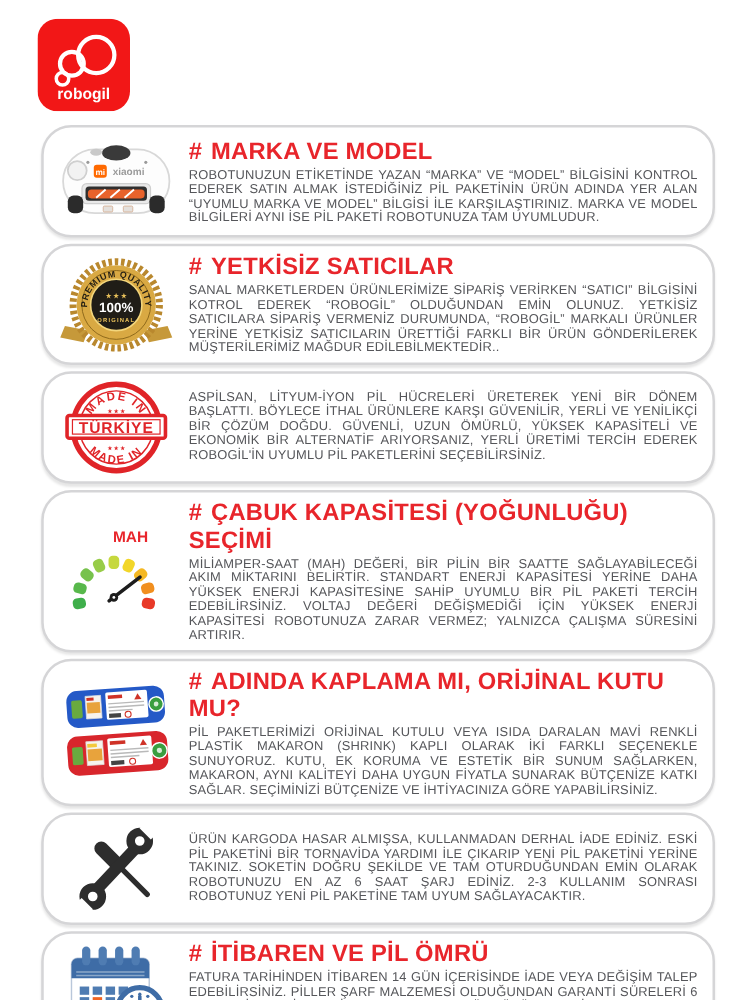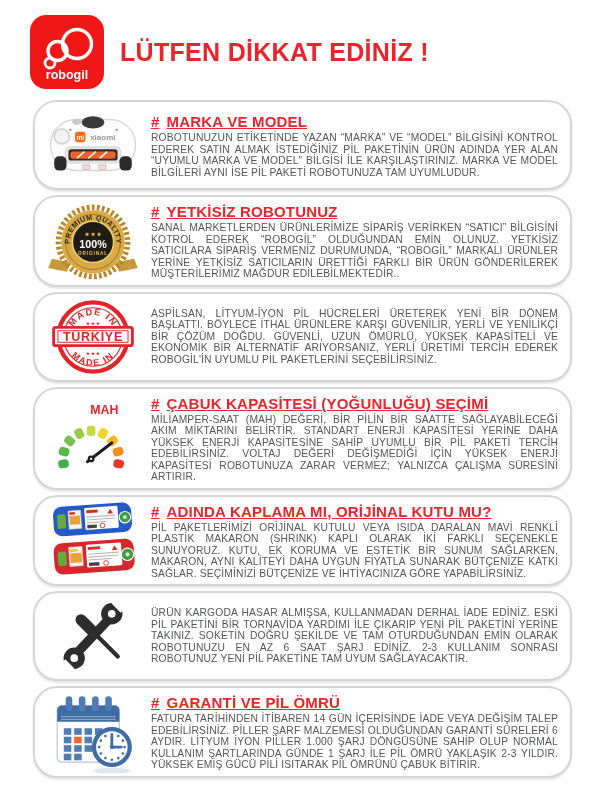--- a/index.html
+++ b/index.html
@@ -7,38 +7,37 @@
   .header{display:flex;align-items:center;padding:15px 0 8px 30px;}
   .logo{width:74px;height:74px;flex:0 0 74px;}
   .title{color:#E8252B;font-size:25px;font-weight:bold;margin-left:16px;letter-spacing:.3px;white-space:nowrap;}
   .cards{padding:3px 28px 0 33px;}
   .card{position:relative;background:#fff;border:2px solid #d5d5d7;border-radius:24px;
         min-height:90px;margin-bottom:5px;box-sizing:border-box;
         display:flex;align-items:center;padding:5px 12px 5px 116px;
         box-shadow:0 2px 2px rgba(0,0,0,.10);}
   .icon-box{position:absolute;left:2px;top:50%;transform:translateY(-50%);
             width:112px;display:flex;justify-content:center;align-items:center;}
-  .text h2{margin:1px 0 2px 0;font-size:15px;color:#E8252B;letter-spacing:.2px;font-weight:bold;text-decoration:underline;}
+  .text h2{margin:1px 0 2px 0;font-size:19px;color:#E8252B;letter-spacing:.2px;font-weight:bold;}
   .text .hash{margin-right:7px;}
   .text p{margin:0;font-size:10.3px;line-height:11.5px;color:#55565A;font-weight:normal;
           text-align:justify;letter-spacing:.15px;}
   svg text{font-family:"Liberation Sans",sans-serif;font-weight:bold;}
 </style>
 </head>
 <body>
 
 <div class="header">
   <svg class="logo" viewBox="0 0 74 74">
     <rect x="0" y="0" width="74" height="74" rx="16" fill="#F21717"></rect>
     <circle cx="47" cy="29" r="14.5" fill="none" stroke="#ffffff" stroke-width="3.4"></circle>
     <circle cx="27.5" cy="36" r="9.5" fill="none" stroke="#ffffff" stroke-width="3.4"></circle>
     <circle cx="20" cy="48" r="5" fill="none" stroke="#ffffff" stroke-width="2.8"></circle>
     <text x="37" y="64" text-anchor="middle" font-size="12.5" fill="#ffffff">robogil</text>
   </svg>
-  <div class="title">LÜTFEN DİKKAT EDİNİZ !</div>
 </div>
 
 <div class="cards">
 
   <div class="card">
     <div class="icon-box">
       <svg width="104" height="82" viewBox="0 0 110 86">
         <rect x="10" y="16" width="90" height="54" rx="27" fill="#fdfdfd" stroke="#d8d8d8" stroke-width="1.5"></rect>
         <ellipse cx="55" cy="19" rx="12" ry="6.5" fill="#3a3a3a"></ellipse>
         <ellipse cx="38" cy="18.5" rx="5" ry="3" fill="#c9c9c9"></ellipse>
@@ -78,21 +77,21 @@
           </defs>
         <text font-size="7.6" fill="#241f14" letter-spacing="0.6">
           <textPath href="#badgeArc" startOffset="50%" text-anchor="middle">PREMIUM QUALITY</textPath>
         </text>
         <text x="50" y="40" text-anchor="middle" font-size="5.5" fill="#e8c05a">★ ★ ★</text>
         <text x="50" y="52.5" text-anchor="middle" font-size="11.5" fill="#ffffff">100%</text>
         <text x="50" y="60.5" text-anchor="middle" font-size="5" letter-spacing="1" fill="#e8c05a">ORIGINAL</text>
       </svg>
     </div>
     <div class="text">
-      <h2><span class="hash">#</span><span>YETKİSİZ ROBOTUNUZ</span></h2>
+      <h2><span class="hash">#</span><span>YETKİSİZ SATICILAR</span></h2>
       <p>SANAL MARKETLERDEN ÜRÜNLERİMİZE SİPARİŞ VERİRKEN “SATICI” BİLGİSİNİ KOTROL EDEREK “ROBOGİL” OLDUĞUNDAN EMİN OLUNUZ. YETKİSİZ SATICILARA SİPARİŞ VERMENİZ DURUMUNDA, “ROBOGİL” MARKALI ÜRÜNLER YERİNE YETKİSİZ SATICILARIN ÜRETTİĞİ FARKLI BİR ÜRÜN GÖNDERİLEREK MÜŞTERİLERİMİZ MAĞDUR EDİLEBİLMEKTEDİR..</p>
     </div>
   </div>
 
   <div class="card">
     <div class="icon-box">
       <svg width="96" height="86" viewBox="0 0 100 88">
         <circle cx="50" cy="44" r="36" fill="#ffffff" stroke="#E02428" stroke-width="4.5"></circle>
         <circle cx="50" cy="44" r="30.5" fill="none" stroke="#E02428" stroke-width="1.2"></circle>
         <defs>
@@ -264,18 +263,18 @@
           <circle cx="58.5" cy="62" r="1.4"></circle>
             <circle cx="60.3" cy="55.2" r="1.4"></circle>
             <circle cx="65.2" cy="50.3" r="1.4"></circle>
         </g>
         <line x1="72" y1="62" x2="72" y2="50.5" stroke="#3E6CA6" stroke-width="3" stroke-linecap="round"></line>
         <line x1="72" y1="62" x2="82" y2="62" stroke="#3E6CA6" stroke-width="3" stroke-linecap="round"></line>
         <circle cx="72" cy="62" r="2.2" fill="#3E6CA6"></circle>
       </svg>
     </div>
     <div class="text">
-      <h2><span class="hash">#</span><span>GARANTİ VE PİL ÖMRÜ</span></h2>
+      <h2><span class="hash">#</span><span>İTİBAREN VE PİL ÖMRÜ</span></h2>
       <p>FATURA TARİHİNDEN İTİBAREN 14 GÜN İÇERİSİNDE İADE VEYA DEĞİŞİM TALEP EDEBİLİRSİNİZ. PİLLER ŞARF MALZEMESİ OLDUĞUNDAN GARANTİ SÜRELERİ 6 AYDIR. LİTYUM İYON PİLLER 1.000 ŞARJ DÖNGÜSÜNE SAHİP OLUP NORMAL KULLANIM ŞARTLARINDA GÜNDE 1 ŞARJ İLE PİL ÖMRÜ YAKLAŞIK 2-3 YILDIR. YÜKSEK EMİŞ GÜCÜ PİLİ ISITARAK PİL ÖMRÜNÜ ÇABUK BİTİRİR.</p>
     </div>
   </div>
 
 </div>
 
 </body></html>

